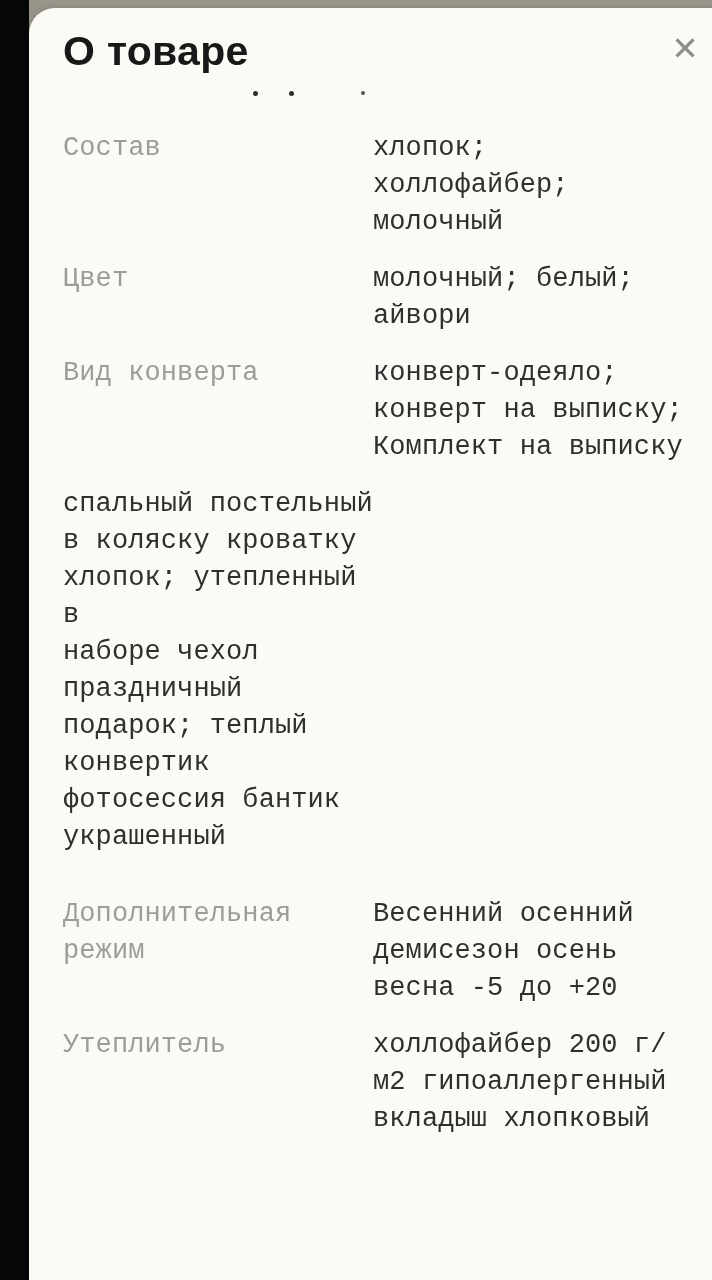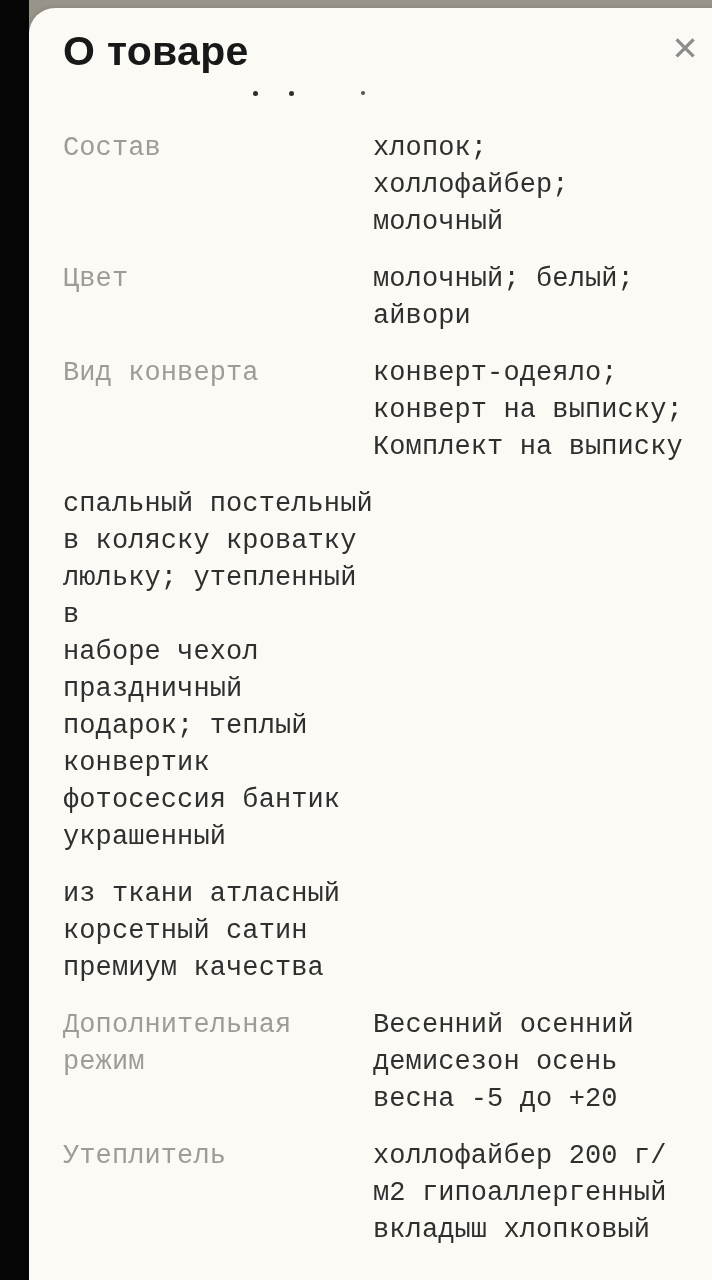--- a/index.html
+++ b/index.html
@@ -108,33 +108,30 @@
       <div class="spec-row">
         <div class="spec-label">Вид конверта</div>
         <div class="spec-value">конверт-одеяло;
 конверт на выписку;
 Комплект на выписку</div>
       </div>
 
       <div class="spec-row">
         <div class="spec-value">спальный постельный
 в коляску кроватку
-люльку; утепленный в
+хлопок; утепленный в
 наборе чехол
 праздничный
 подарок; теплый
 конвертик
 фотосессия бантик
 украшенный</div>
       </div>
 
       <div class="spec-row">
-        <div class="spec-value">из ткани атласный
-корсетный сатин
-премиум качества</div>
       </div>
 
       <div class="spec-row">
         <div class="spec-label">Дополнительная
 режим</div>
         <div class="spec-value">Весенний осенний
 демисезон осень
 весна -5 до +20</div>
       </div>
 

